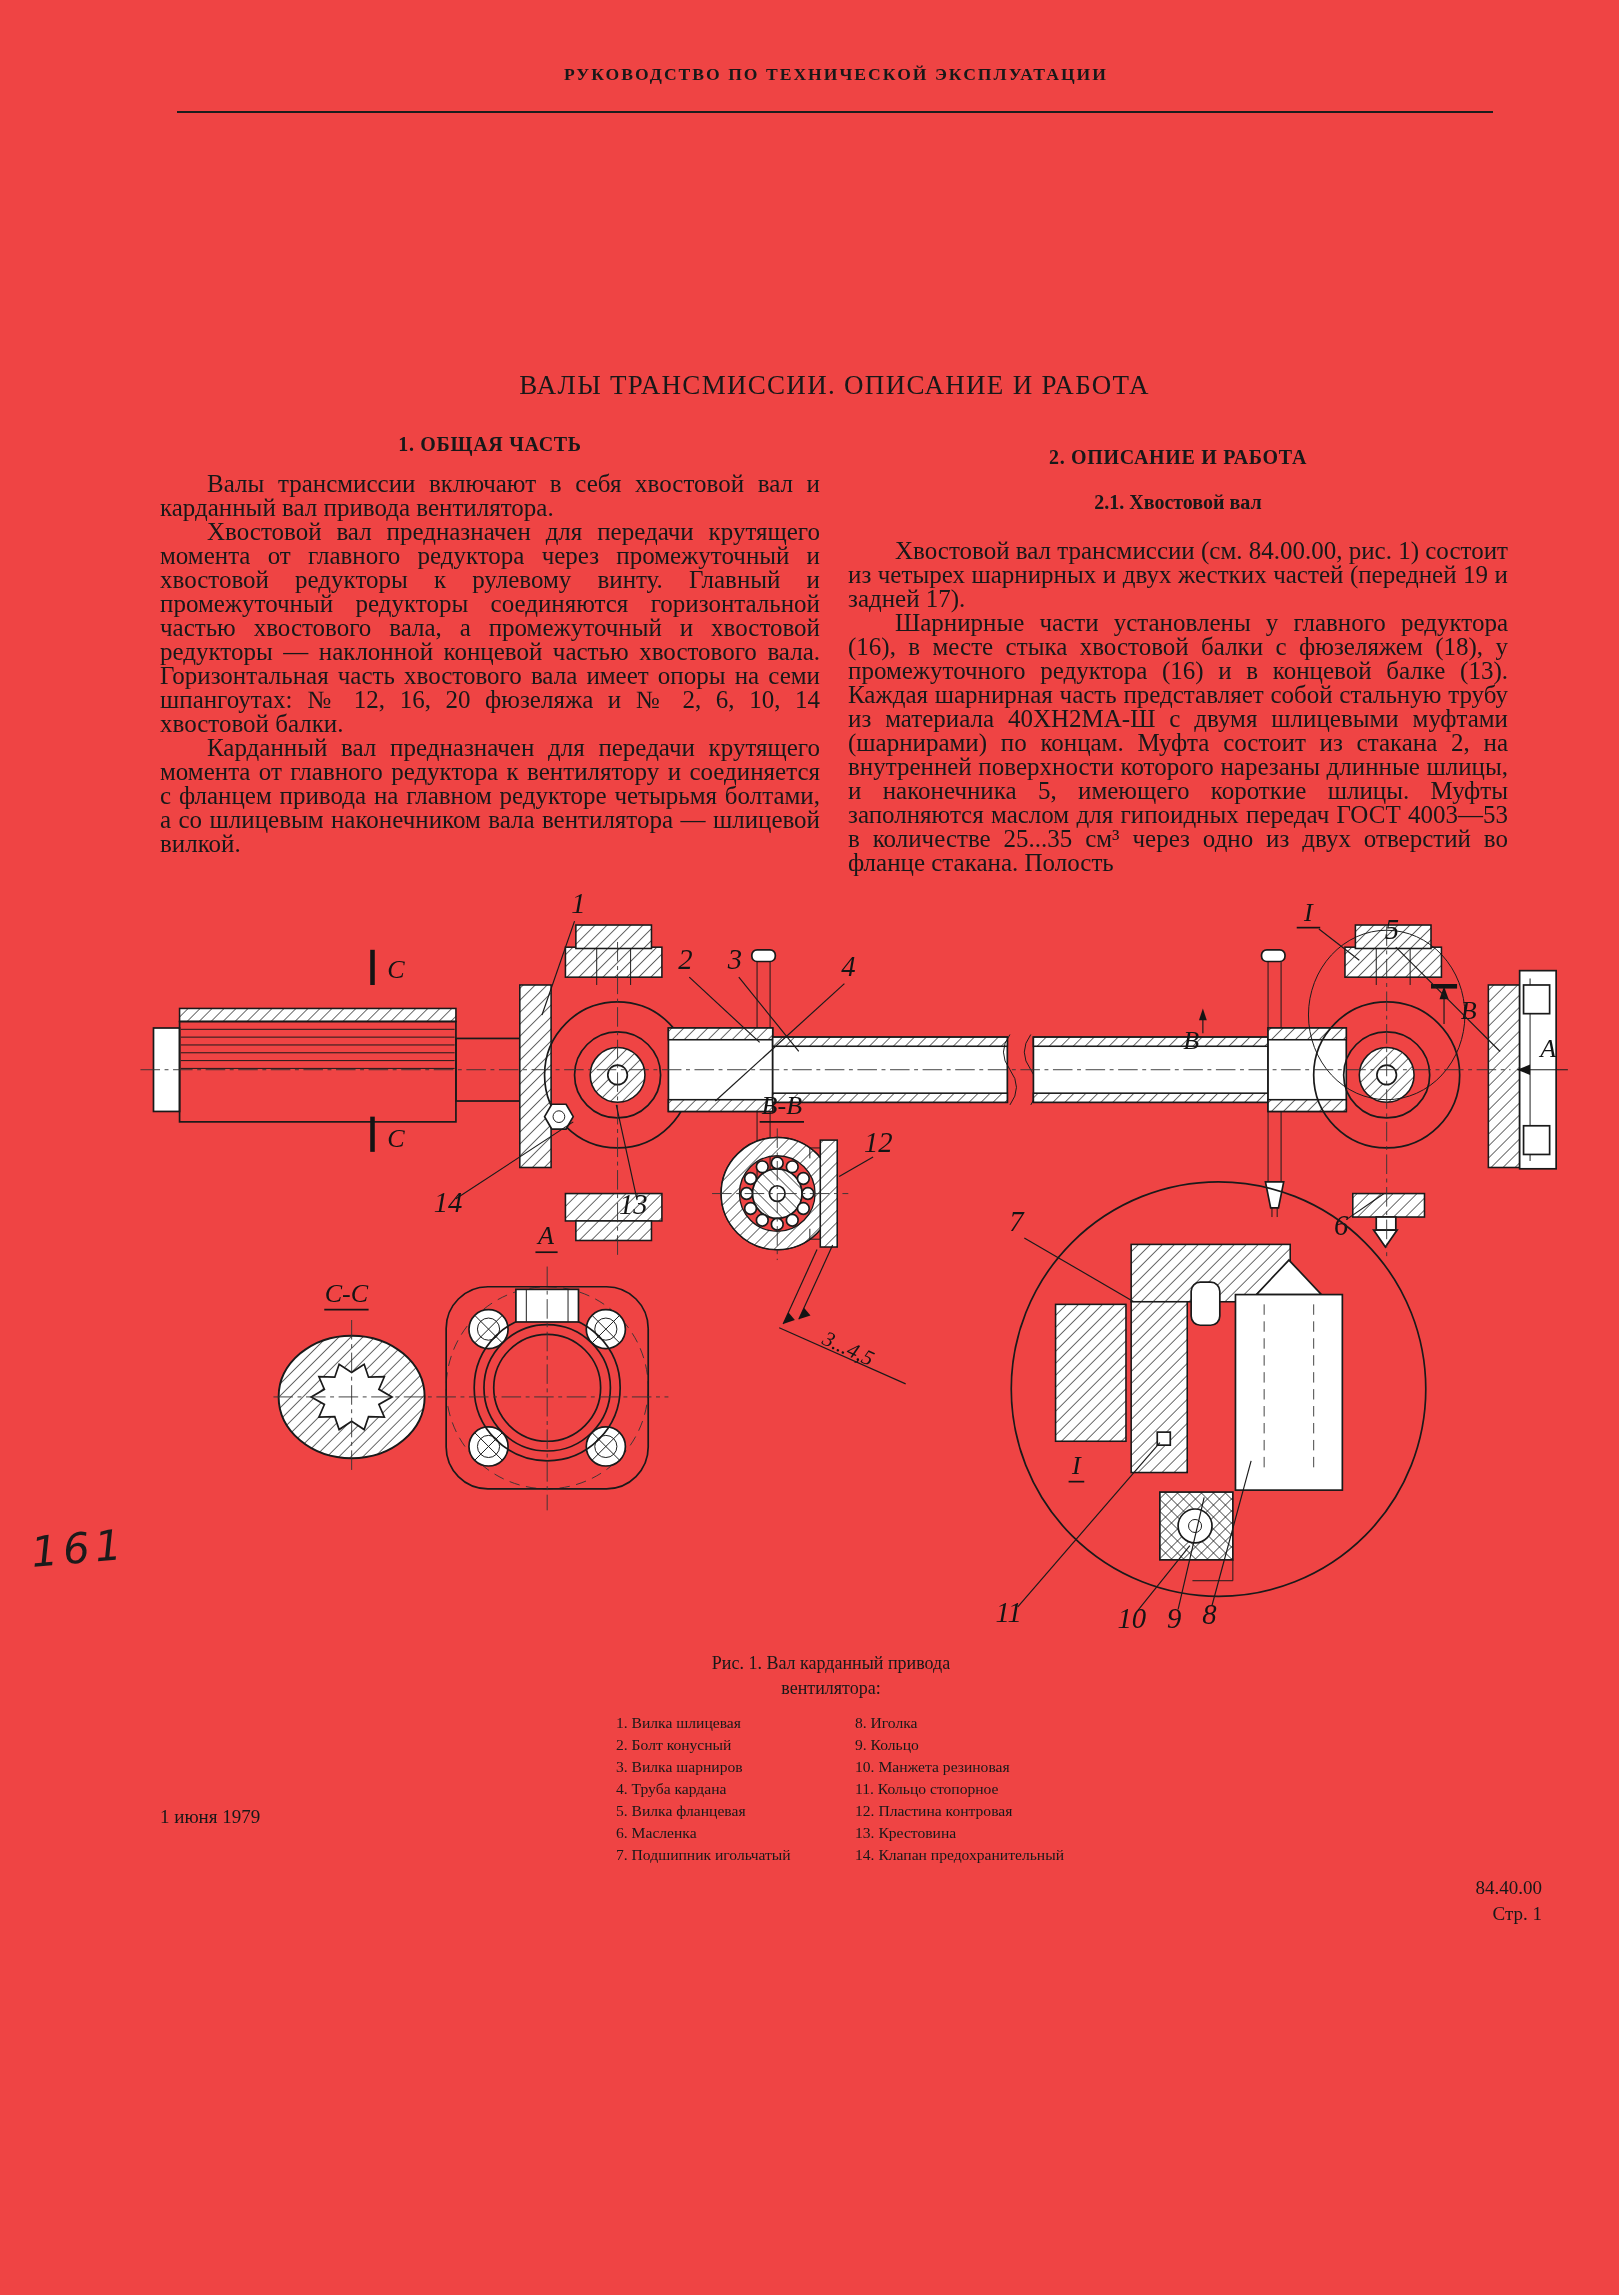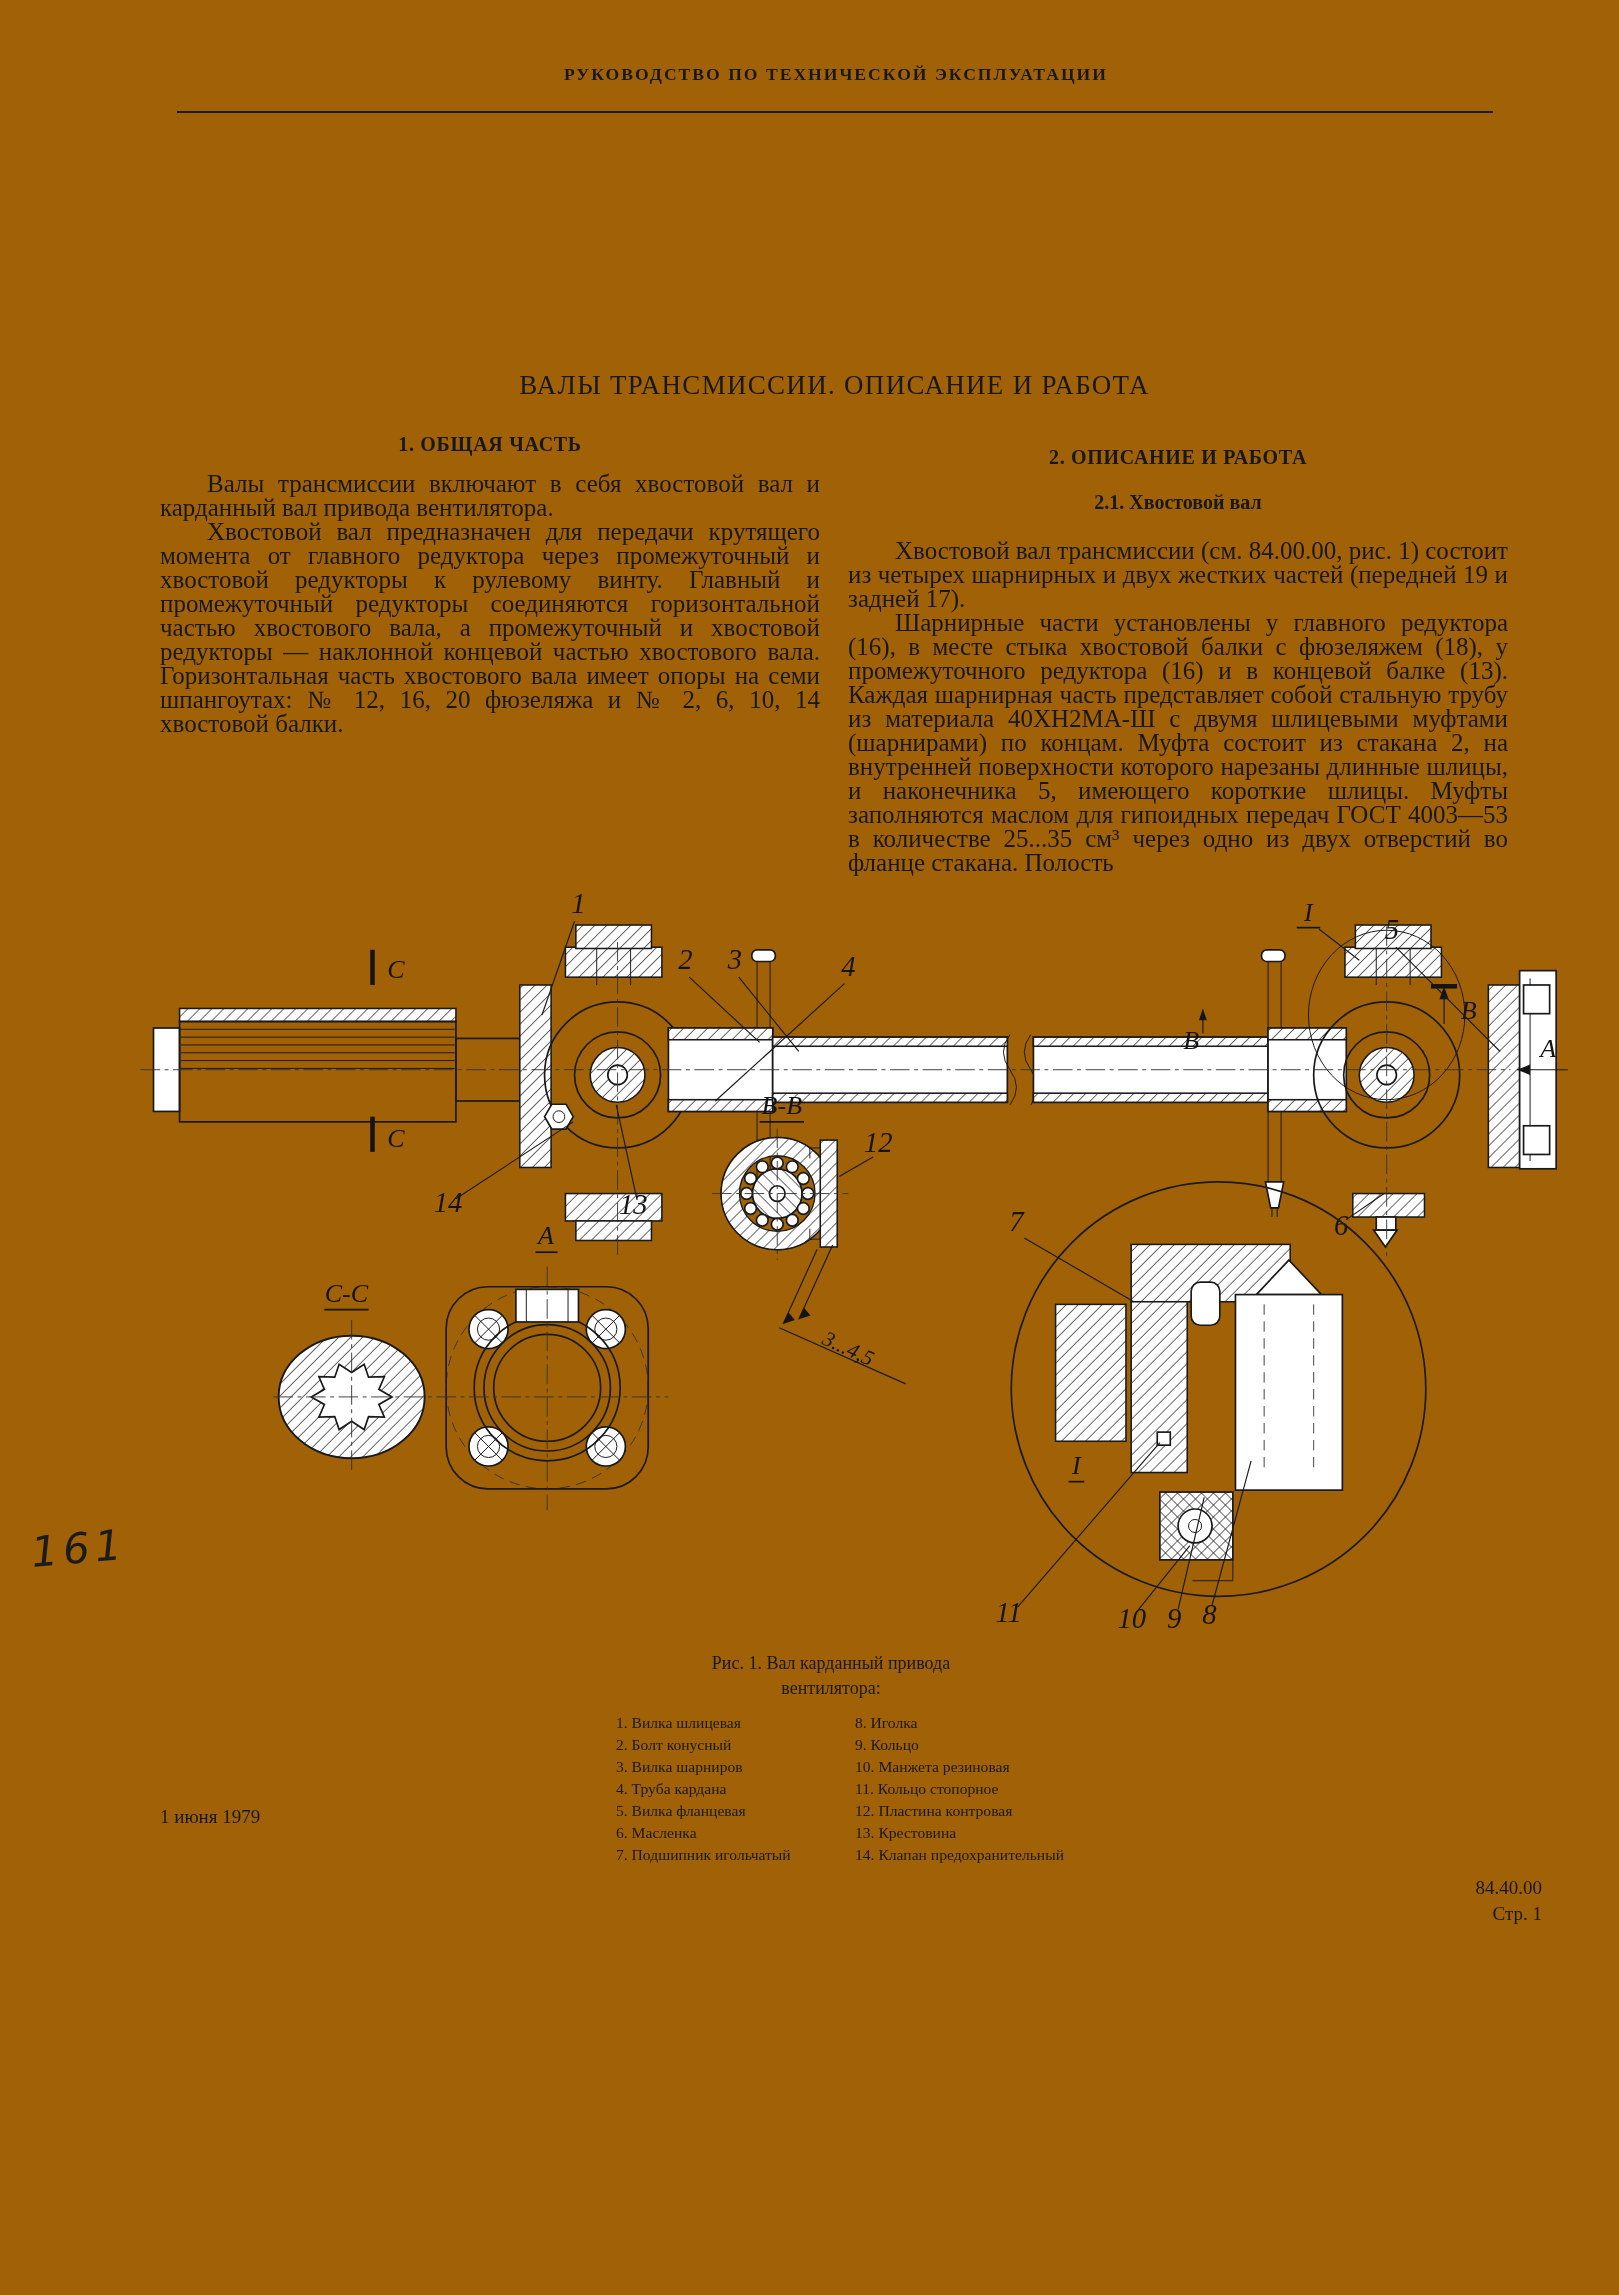--- a/index.html
+++ b/index.html
@@ -1,16 +1,16 @@
 <!DOCTYPE html>
 <html style="font-size:10.4px"><head>
 <meta charset="utf-8">
 <style>
   html,body{margin:0;padding:0;background:#d9d9d4;}
-  .page{position:relative;width:1619px;height:2295px;background:#a16207;
+  .page{position:relative;width:1619px;height:2295px;background:#ef4444;
         font-family:"Liberation Serif",serif;color:#181818;overflow:hidden;}
   .abs{position:absolute;}
   .hdr{top:64px;left:179px;width:1314px;text-align:center;font-size:17.6px;
        font-weight:bold;letter-spacing:2px;}
   .hdr-rule{top:111px;left:177px;width:1316px;height:2px;background:#1d1d1d;}
   .doc-title{top:370px;left:326px;width:1017px;text-align:center;font-size:27px;
        font-weight:normal;letter-spacing:1.3px;}
   .col{width:660px;}
   .col-heading{font-size:20px;font-weight:bold;text-align:center;letter-spacing:0.7px;}
   .col-sub{font-size:20px;font-weight:bold;text-align:center;}
@@ -46,20 +46,21 @@
   <div class="abs hdr">РУКОВОДСТВО ПО ТЕХНИЧЕСКОЙ ЭКСПЛУАТАЦИИ</div>
   <div class="abs hdr-rule"></div>
 
   <div class="abs doc-title">ВАЛЫ ТРАНСМИССИИ. ОПИСАНИЕ И РАБОТА</div>
 
   <div class="abs col" style="top:433px;left:160px;">
     <div class="col-heading">1. ОБЩАЯ ЧАСТЬ</div>
     <div class="body-text" style="margin-top:15.6px;">
       <p>Валы трансмиссии включают в себя хвостовой вал и карданный вал привода вентилятора.</p>
       <p>Хвостовой вал предназначен для передачи крутящего момента от главного редуктора через промежуточный и хвостовой редукторы к рулевому винту. Главный и промежуточный редукторы соединяются горизонтальной частью хвостового вала, а промежуточный и хвостовой редукторы — наклонной концевой частью хвостового вала. Горизонтальная часть хвостового вала имеет опоры на семи шпангоутах: № 12, 16, 20 фюзеляжа и № 2, 6, 10, 14 хвостовой балки.</p>
+      <p>Карданный вал предназначен для передачи крутящего момента от главного редуктора к вентилятору и соединяется с фланцем привода на главном редукторе четырьмя болтами, а со шлицевым наконечником вала вентилятора — шлицевой вилкой.</p>
     </div>
   </div>
 
   <div class="abs col" style="top:446px;left:848px;">
     <div class="col-heading">2. ОПИСАНИЕ И РАБОТА</div>
     <div class="col-sub" style="margin-top:22px;">2.1. Хвостовой вал</div>
     <div class="body-text" style="margin-top:25px;">
       <p>Хвостовой вал трансмиссии (см. 84.00.00, рис. 1) состоит из четырех шарнирных и двух жестких частей (передней 19 и задней 17).</p>
       <p>Шарнирные части установлены у главного редуктора (16), в месте стыка хвостовой балки с фюзеляжем (18), у промежуточного редуктора (16) и в концевой балке (13). Каждая шарнирная часть представляет собой стальную трубу из материала 40ХН2МА-Ш с двумя шлицевыми муфтами (шарнирами) по концам. Муфта состоит из стакана 2, на внутренней поверхности которого нарезаны длинные шлицы, и наконечника 5, имеющего короткие шлицы. Муфты заполняются маслом для гипоидных передач ГОСТ 4003—53 в количестве 25...35 см³ через одно из двух отверстий во фланце стакана. Полость</p>
     </div>

